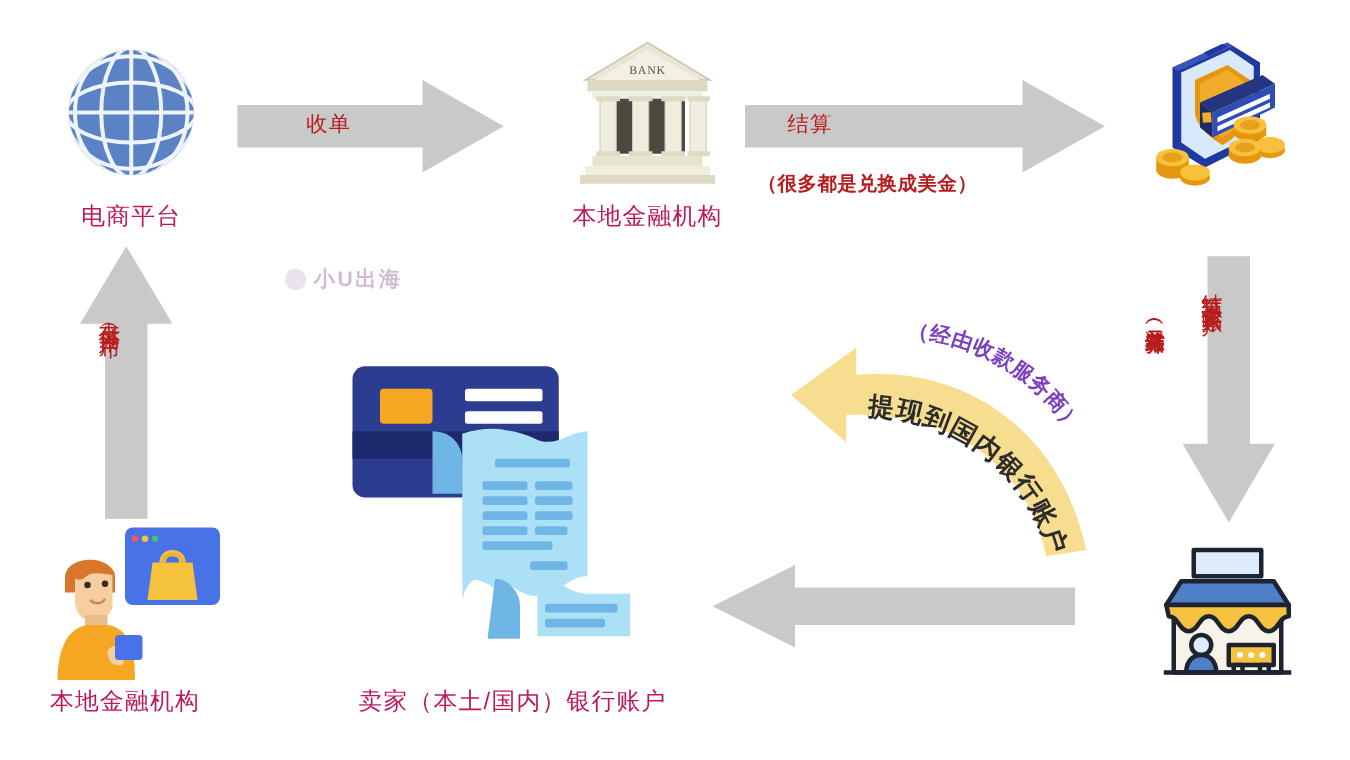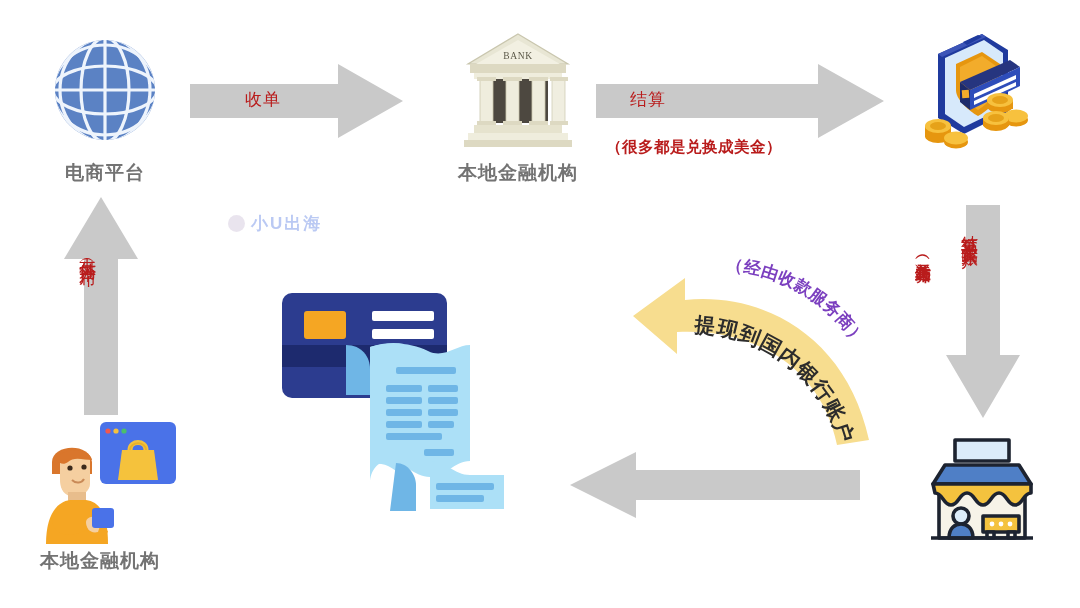--- a/index.html
+++ b/index.html
@@ -6,21 +6,21 @@
   body{
     width:1080px;height:608px;
     background:#ffffff;
     font-family:"Liberation Sans","DejaVu Sans",sans-serif;
     overflow:hidden;position:relative;
   }
   .stage{position:absolute;left:0;top:0;width:1080px;height:608px;}
   .node{position:absolute;}
   .node-label{
     position:absolute;text-align:center;
-    font-weight:bold;color:#737373;
+    font-weight:normal;color:#be185d;
     font-size:19px;letter-spacing:1px;white-space:nowrap;
   }
   .arrow-text{
     position:absolute;color:#b91c1c;font-size:17px;font-weight:500;
     letter-spacing:1px;white-space:nowrap;
   }
   .arrow-text.vert{
     writing-mode:vertical-rl;text-orientation:upright;
     letter-spacing:2px;
   }
@@ -29,21 +29,21 @@
     letter-spacing:.5px;white-space:nowrap;
   }
   .note.vert{
     writing-mode:vertical-rl;text-orientation:upright;letter-spacing:1px;
   }
   .wm{
     position:absolute;display:flex;align-items:center;gap:6px;
     opacity:.30;
   }
   .wm-dot{width:17px;height:17px;border-radius:50%;background:#b9a8c8;}
-  .wm-text{font-size:17px;color:#1d4ed8;letter-spacing:2px;font-weight:600;}
+  .wm-text{font-size:17px;color:#701a75;letter-spacing:2px;font-weight:600;}
   svg{display:block;overflow:visible;}
 </style>
 </head>
 <body>
 
 <div class="stage">
 
   <div class="wm" style="left:228px;top:212px;">
     <div class="wm-dot"></div>
     <div class="wm-text">小U出海</div>
@@ -249,20 +249,21 @@
         <rect x="150" y="124" width="30" height="7" rx="2"></rect>
         <rect x="108" y="136" width="36" height="7" rx="2"></rect>
         <rect x="150" y="136" width="26" height="7" rx="2"></rect>
         <rect x="108" y="148" width="56" height="7" rx="2"></rect>
         <rect x="146" y="164" width="30" height="7" rx="2"></rect>
         <rect x="158" y="198" width="58" height="7" rx="2"></rect>
         <rect x="158" y="210" width="48" height="7" rx="2"></rect>
       </g>
     </svg>
   </div>
+  <div class="node-label" style="left:240px;top:548px;width:340px;">卖家（本土/国内）银行账户</div>
 
   <svg class="node" style="left:62px;top:195px;" width="78" height="222" viewBox="0 0 78 222">
     <path d="M39,2 L76,64 L56,64 L56,220 L22,220 L22,64 L2,64 Z" fill="#c9c9c9"></path>
   </svg>
   <div class="arrow-text vert" style="left:76px;top:245px;">支付外币（卢布）</div>
 
   <div class="node" style="left:12px;top:418px;">
     <svg width="168" height="128" viewBox="0 0 168 128">
 
       <g>

